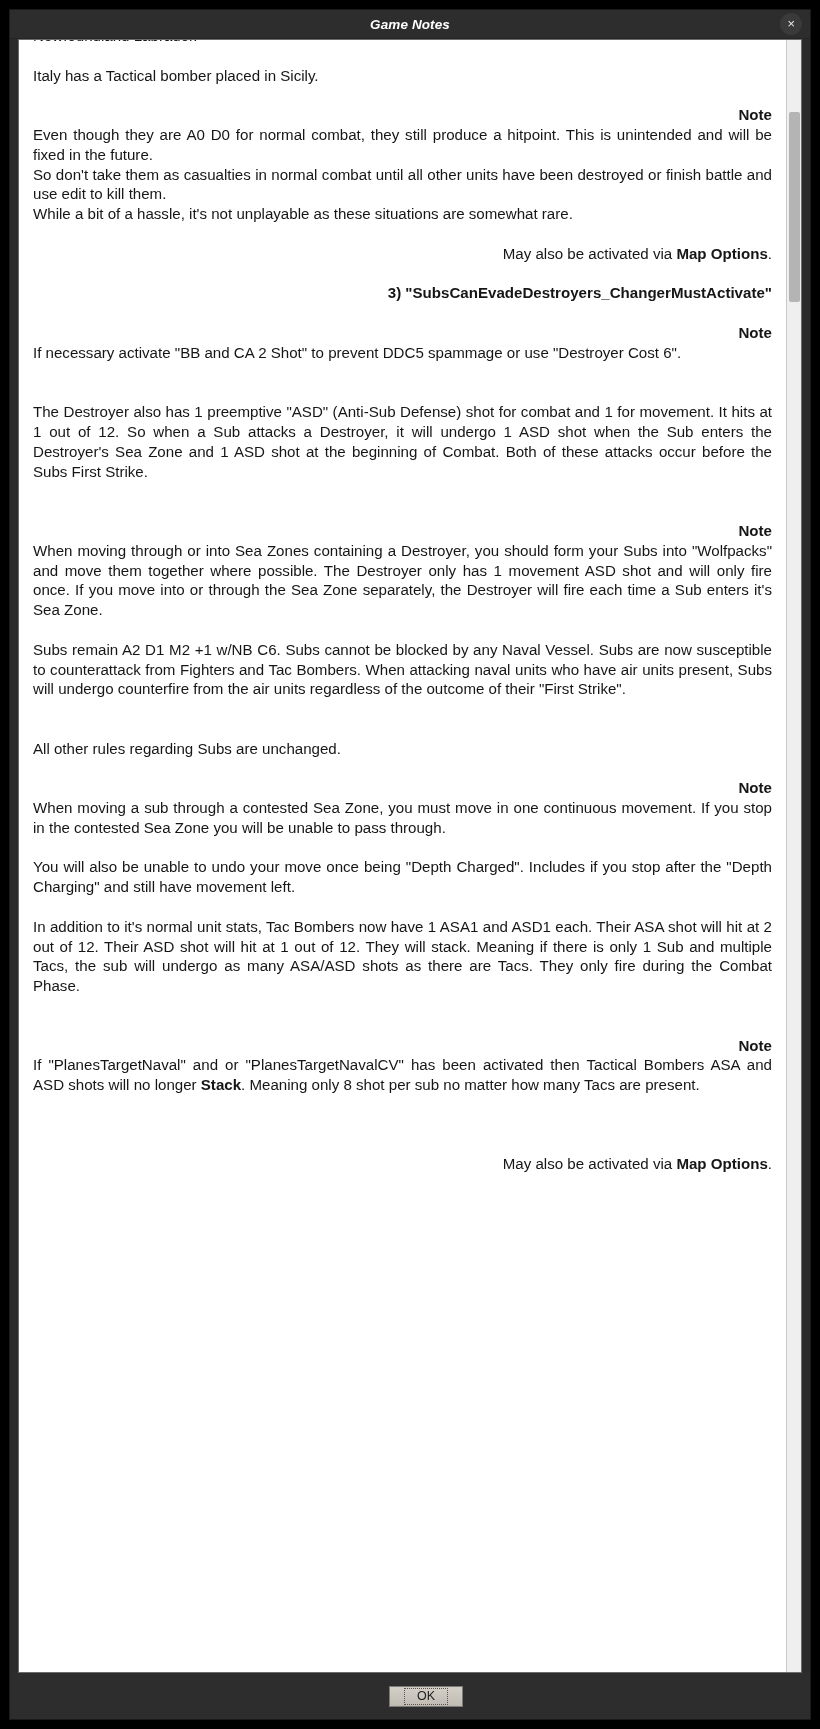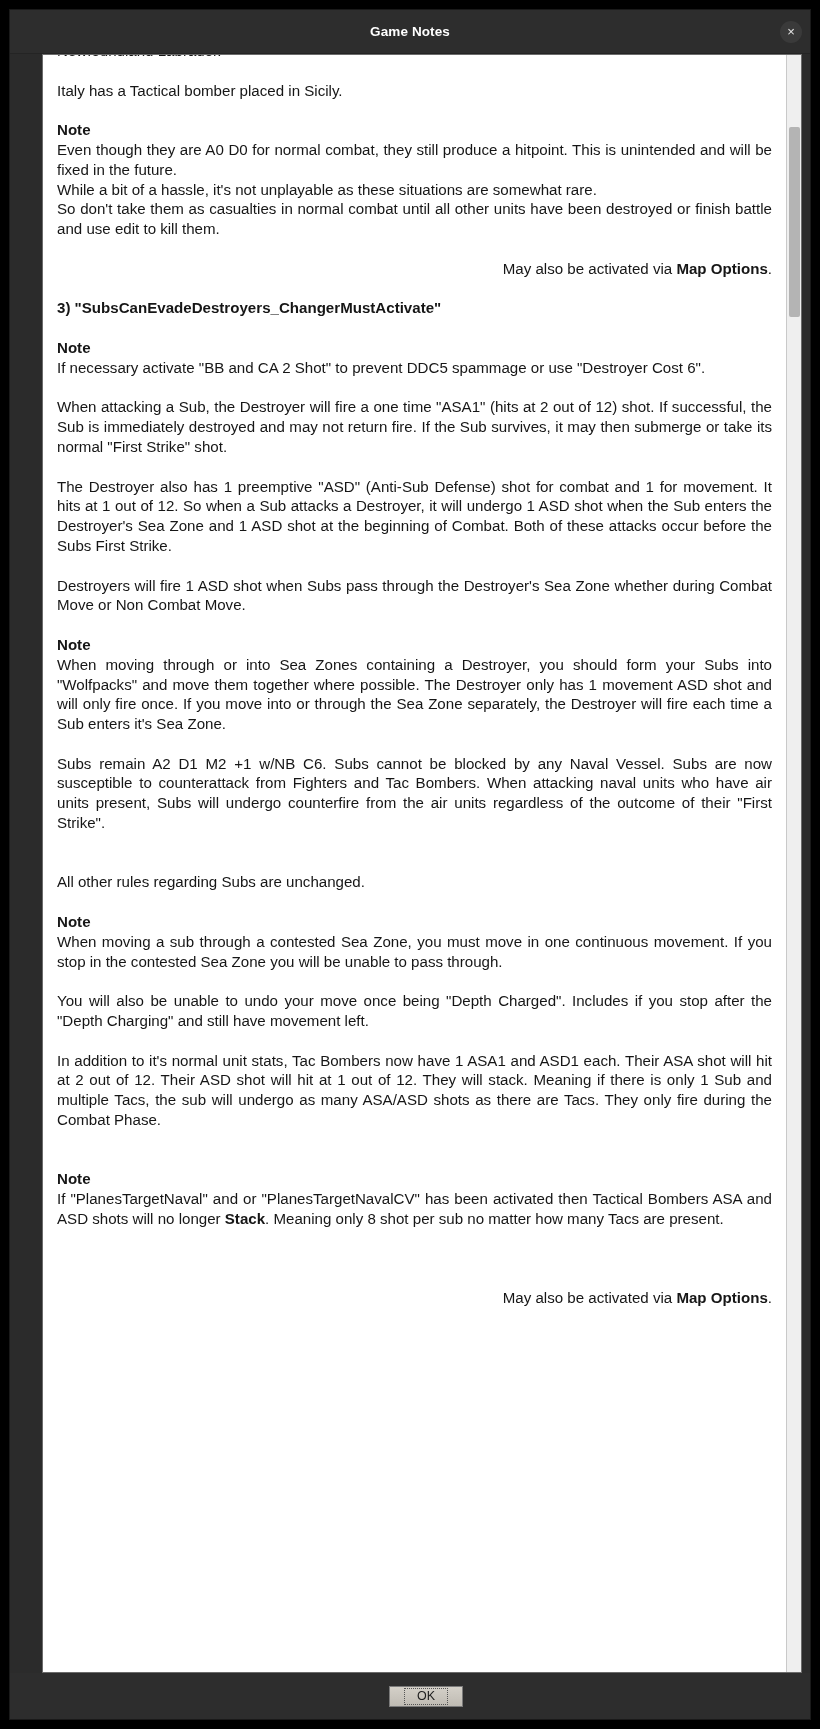--- a/index.html
+++ b/index.html
@@ -27,27 +27,28 @@
     height: 1711px;
     background: #2b2b2b;
     border: 1px solid #1a1a1a;
     display: flex;
     flex-direction: column;
     box-shadow: 0 0 0 1px #000;
   }
 
   .titlebar {
     position: relative;
-    height: 44px;
+    height: 29px;
     min-height: 29px;
     background: #2d2d2d;
     display: flex;
     align-items: center;
     justify-content: center;
     border-bottom: 1px solid #242424;
+    font-style: italic;
   }
   .title-text {
     color: #ffffff;
     font-size: 13.5px;
     font-weight: bold;
     letter-spacing: 0.1px;
     font-family: "Liberation Sans", sans-serif;
     user-select: none;
   }
   .close-btn {
@@ -77,21 +78,20 @@
   }
 
   .content-area {
     position: relative;
     flex: 1 1 auto;
     background: #ffffff;
     border: 1px solid #6b6b6b;
     display: flex;
     min-width: 0;
     overflow: hidden;
-    margin-left: 24px;
   }
 
   .notes {
     flex: 1 1 auto;
     padding: 2px 14px 10px 14px;
     overflow: hidden;
     color: #161616;
     font-family: "Liberation Sans", sans-serif;
     font-size: 15.1px;
     line-height: 19.8px;
@@ -100,21 +100,21 @@
   }
 
   .notes p {
     margin: 0 0 0 0;
     text-align: justify;
     text-justify: inter-word;
   }
   .notes p.nojust { text-align: right; }
   .notes .spacer { height: 19.8px; }
   .notes .bold { font-weight: bold; }
-  .notes .heading { font-weight: bold; text-align: left; }
+  .notes .heading { font-weight: bold; text-align: right; }
 
   
   .scrollbar {
     width: 15px;
     min-width: 15px;
     background: #f0f0f0;
     border-left: 1px solid #c9c9c9;
     position: relative;
   }
   .scroll-track {
@@ -177,35 +177,33 @@
 
     <div class="body-wrap">
       <div class="content-area">
         <div class="notes" id="notes">
             <p>Newfoundland Labrador.</p>
             <div class="spacer"></div>
             <p>Italy has a Tactical bomber placed in Sicily.</p>
             <div class="spacer"></div>
             <p class="heading">Note</p>
             <p>Even though they are A0 D0 for normal combat, they still produce a hitpoint. This is unintended and will be fixed in the future.</p>
+            <p>So don't take them as casualties in normal combat until all other units have been destroyed or finish battle and use edit to kill them.</p>
             <p>While a bit of a hassle, it's not unplayable as these situations are somewhat rare.</p>
-            <p>So don't take them as casualties in normal combat until all other units have been destroyed or finish battle and use edit to kill them.</p>
             <div class="spacer"></div>
             <p class="nojust"><span>May also be activated via </span><span class="bold">Map Options</span><span>.</span></p>
             <div class="spacer"></div>
             <p class="heading">3) "SubsCanEvadeDestroyers_ChangerMustActivate"</p>
             <div class="spacer"></div>
             <p class="heading">Note</p>
             <p>If necessary activate "BB and CA 2 Shot" to prevent DDC5 spammage or use "Destroyer Cost 6".</p>
             <div class="spacer"></div>
-            <p>When attacking a Sub, the Destroyer will fire a one time "ASA1" (hits at 2 out of 12) shot. If successful, the Sub is immediately destroyed and may not return fire. If the Sub survives, it may then submerge or take its normal "First Strike" shot.</p>
             <div class="spacer"></div>
             <p>The Destroyer also has 1 preemptive "ASD" (Anti-Sub Defense) shot for combat and 1 for movement. It hits at 1 out of 12. So when a Sub attacks a Destroyer, it will undergo 1 ASD shot when the Sub enters the Destroyer's Sea Zone and 1 ASD shot at the beginning of Combat. Both of these attacks occur before the Subs First Strike.</p>
             <div class="spacer"></div>
-            <p>Destroyers will fire 1 ASD shot when Subs pass through the Destroyer's Sea Zone whether during Combat Move or Non Combat Move.</p>
             <div class="spacer"></div>
             <p class="heading">Note</p>
             <p>When moving through or into Sea Zones containing a Destroyer, you should form your Subs into "Wolfpacks" and move them together where possible. The Destroyer only has 1 movement ASD shot and will only fire once. If you move into or through the Sea Zone separately, the Destroyer will fire each time a Sub enters it's Sea Zone.</p>
             <div class="spacer"></div>
             <p>Subs remain A2 D1 M2 +1 w/NB C6. Subs cannot be blocked by any Naval Vessel. Subs are now susceptible to counterattack from Fighters and Tac Bombers. When attacking naval units who have air units present, Subs will undergo counterfire from the air units regardless of the outcome of their "First Strike".</p>
             <div class="spacer"></div>
             <div class="spacer"></div>
             <p>All other rules regarding Subs are unchanged.</p>
             <div class="spacer"></div>
             <p class="heading">Note</p>

